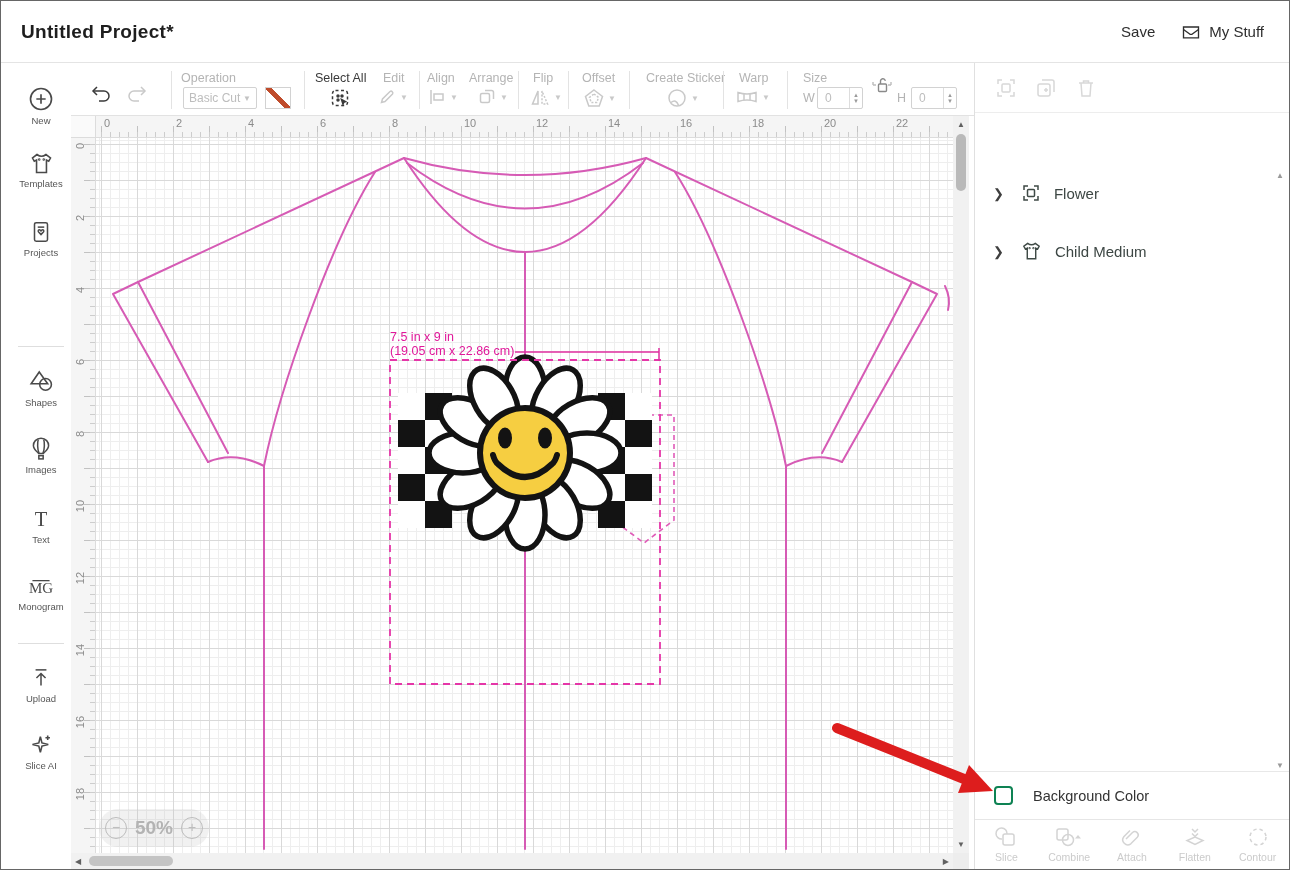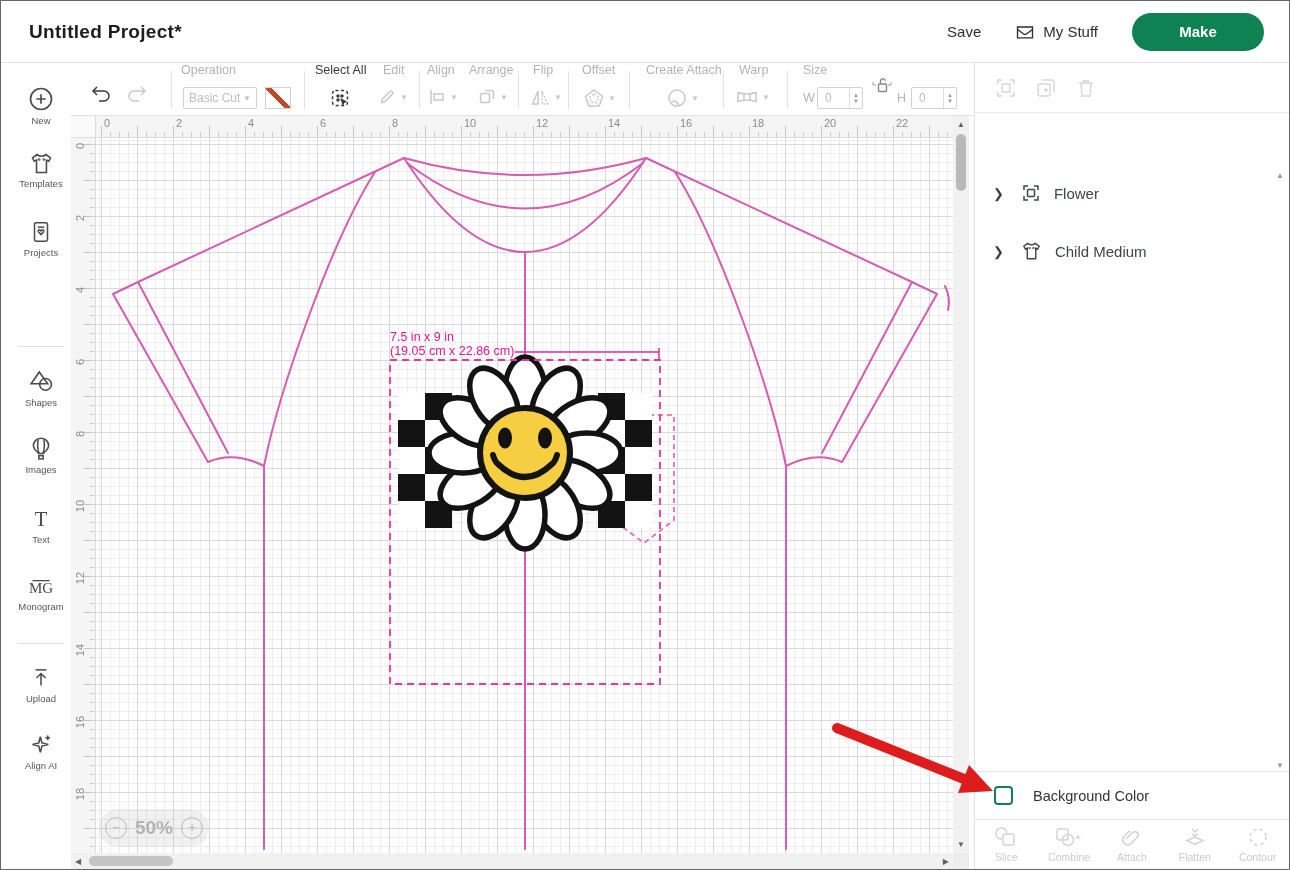--- a/index.html
+++ b/index.html
@@ -2,35 +2,35 @@
 <html><head>
 <meta charset="utf-8">
 <style>
   html,body{margin:0;padding:0;background:#888;}
   *{box-sizing:border-box;}
   .window{position:relative;width:1290px;height:870px;background:#fff;border:1px solid #666;
     font-family:"Liberation Sans",sans-serif;overflow:hidden;}
   svg{display:block;}
   
   .topbar{position:absolute;left:0;top:0;width:100%;height:62px;background:#fff;border-bottom:1px solid #e4e4e4;display:flex;align-items:center;}
-  .title{margin-left:28px;font-size:19px;font-weight:600;color:#1e1e1e;letter-spacing:.3px;text-align:center;}
-  .topbar-right{margin-left:auto;display:flex;align-items:center;gap:34px;margin-right:25px;}
+  .title{margin-left:20px;font-size:19px;font-weight:600;color:#1e1e1e;letter-spacing:.3px;text-align:center;}
+  .topbar-right{margin-left:auto;display:flex;align-items:center;gap:26px;margin-right:25px;}
   .save{font-size:15px;color:#2e2e2e;cursor:pointer;}
   .mystuff{display:flex;align-items:center;gap:8px;font-size:15px;color:#2e2e2e;cursor:pointer;justify-content:space-between;}
   .make-btn{width:132px;height:38px;border-radius:20px;background:var(--green);color:#fff;font-size:15px;font-weight:700;
     display:flex;align-items:center;justify-content:center;cursor:pointer;border:none;}
   
   .sidebar{position:absolute;left:5px;top:62px;bottom:0;width:70px;background:#fff;border-right:1px solid #ec4899;padding-left:24px;}
   .side-item{position:absolute;left:0;width:70px;text-align:center;color:#4a4a4a;cursor:pointer;}
   .side-item .lbl{display:block;font-size:9.5px;color:#565656;margin-top:2px;}
   .side-item svg{margin:0 auto;stroke:#4a4a4a;fill:none;stroke-width:1.4;}
   .side-div{position:absolute;left:12px;width:46px;border-top:1px solid #dedede;}
   
   .toolbar{position:absolute;left:70px;top:62px;width:905px;height:53px;background:#fff;border-bottom:1px solid #e2e2e2;}
-  .tb-lbl{position:absolute;top:0;font-size:12.5px;color:#b4b4b4;white-space:nowrap;}
+  .tb-lbl{position:absolute;top:8px;font-size:12.5px;color:#b4b4b4;white-space:nowrap;}
   .tb-lbl.dark{color:#3a3a3a;}
   .tb-div{position:absolute;top:8px;height:38px;border-left:1px solid #e3e3e3;}
   .tb-ic{position:absolute;top:24px;color:#c9c9c9;display:flex;align-items:center;gap:3px;cursor:default;}
   .tb-ic svg{stroke:#c9c9c9;fill:none;stroke-width:1.5;}
   .tb-ic.dark svg{stroke:#3a3a3a;}
   .caret{font-size:8px;color:#c9c9c9;}
   .dropdown{position:absolute;top:24px;width:74px;height:22px;border:1px solid #d2d2d2;border-radius:2px;background:#fff;
     font-size:12px;color:#bdbdbd;display:flex;align-items:center;padding:0 5px;cursor:default;}
   .dropdown .dd-arrow{margin-left:auto;font-size:8px;color:#c3c3c3;}
   .swatch{position:absolute;top:24px;width:26px;height:22px;border:1px solid #d2d2d2;background:
@@ -100,21 +100,20 @@
     <div class="title">Untitled Project*</div>
     <div class="topbar-right">
       <span class="save">Save</span>
       <span class="mystuff">
         <svg width="20" height="18" viewBox="0 0 24 20" fill="none" stroke="#2e2e2e" stroke-width="1.6">
           <path d="M3 4 H21 V17 H3 Z"></path>
             <path d="M3 7 L10 12 Q12 13.6 14 12 L21 7"></path>
         </svg>
         <span>My Stuff</span>
       </span>
-      <button class="make-btn">Make</button>
     </div>
   </div>
 
   <div class="sidebar">
     <div class="side-item" style="top:22px">
       <svg width="28" height="28" viewBox="0 0 24 24">
           <circle cx="12" cy="12" r="9"></circle>
           <path d="M12 8 V16 M8 12 H16"></path>
         </svg>
       <span class="lbl">New</span>
@@ -170,21 +169,21 @@
           <path d="M7 4.5 H17"></path>
           <path d="M12 19 V8 M7.8 12 L12 7.8 L16.2 12"></path>
         </svg>
       <span class="lbl">Upload</span>
     </div>
     <div class="side-item" style="top:668px">
       <svg width="27" height="27" viewBox="0 0 24 24">
           <path d="M11 5 L12.4 10.6 L18 12 L12.4 13.4 L11 19 L9.6 13.4 L4 12 L9.6 10.6 Z"></path>
           <path d="M17.5 4 V8 M15.5 6 H19.5"></path>
         </svg>
-      <span class="lbl">Align AI</span>
+      <span class="lbl">Slice AI</span>
     </div>
   </div>
 
   <div class="toolbar">
     <div class="tb-ic dark" style="left:18px;top:20px">
       <svg width="24" height="22" viewBox="0 0 24 22" stroke="#5a5a5a">
           <path d="M8 4 L4 8 L8 12"></path>
           <path d="M4 8 H15 a5 5 0 0 1 0 10 H10"></path>
         </svg>
     </div>
@@ -254,21 +253,21 @@
     <span class="tb-lbl" style="left:511px">Offset</span>
     <div class="tb-ic" style="left:512px">
       <svg width="22" height="22" viewBox="0 0 22 22">
           <path d="M11 3 L19.5 9.4 L16.2 19 H5.8 L2.5 9.4 Z"></path>
           <path d="M11 7 L15.5 10.4 L13.8 15.5 H8.2 L6.5 10.4 Z" stroke-dasharray="2 1.6"></path>
         </svg>
         <span class="caret">▼</span>
     </div>
     <div class="tb-div" style="left:558px"></div>
 
-    <span class="tb-lbl" style="left:575px">Create Attach</span>
+    <span class="tb-lbl" style="left:575px">Create Sticker</span>
     <div class="tb-ic" style="left:595px">
       <svg width="22" height="22" viewBox="0 0 22 22">
           <circle cx="11" cy="11" r="8"></circle>
           <path d="M5 15.5 Q10 11.5 12.5 18.3"></path>
         </svg>
         <span class="caret">▼</span>
     </div>
     <div class="tb-div" style="left:652px"></div>
 
     <span class="tb-lbl" style="left:668px">Warp</span>

